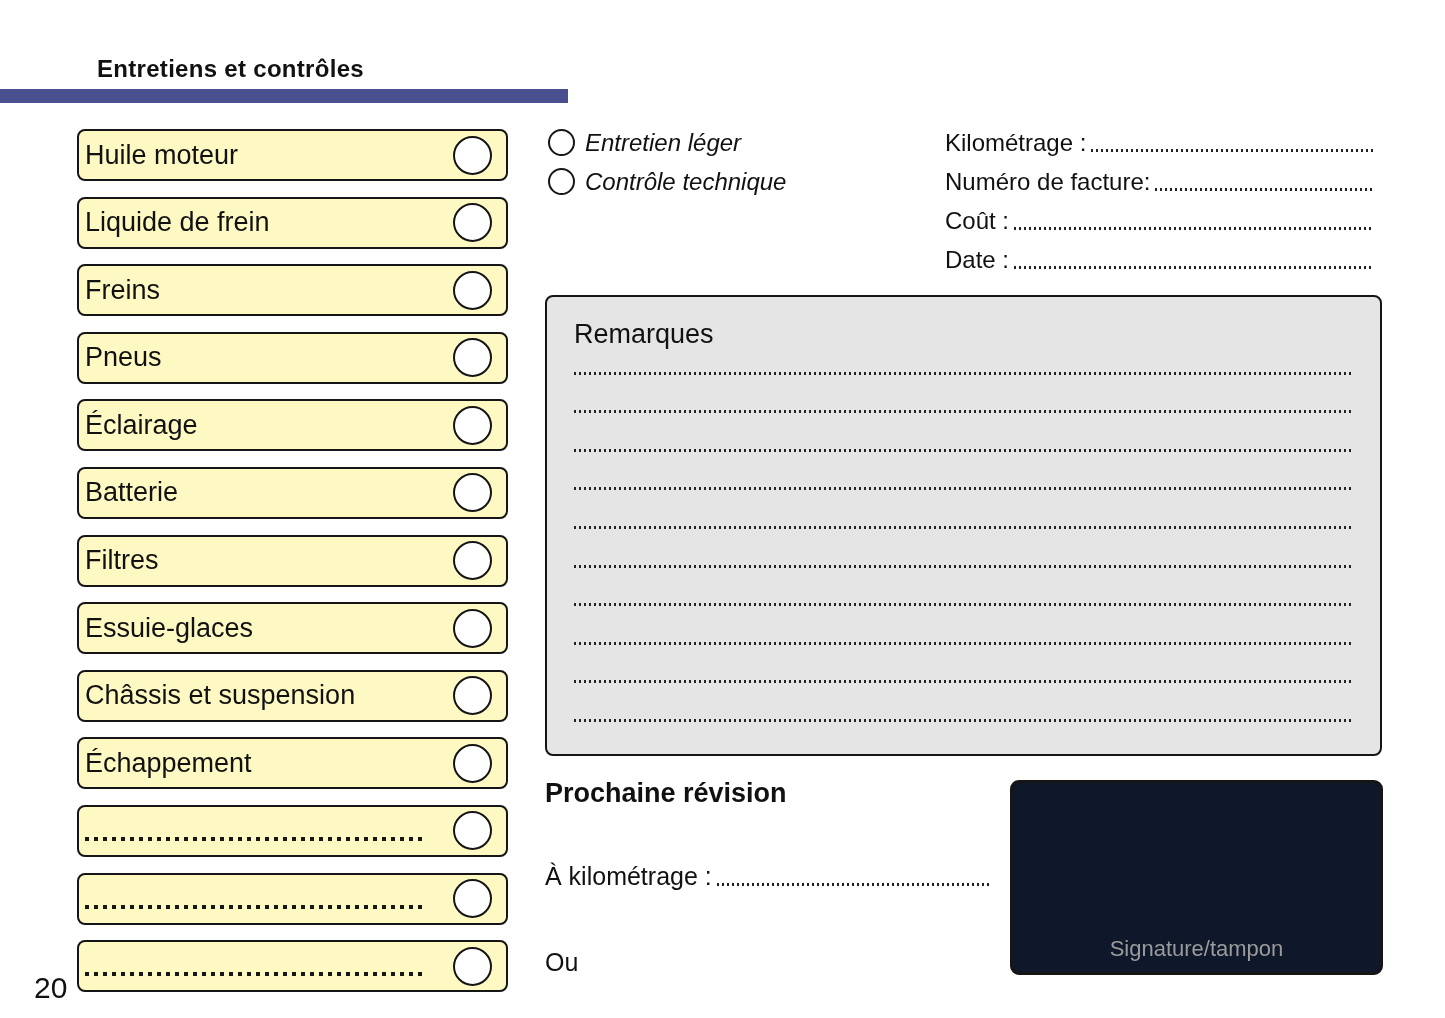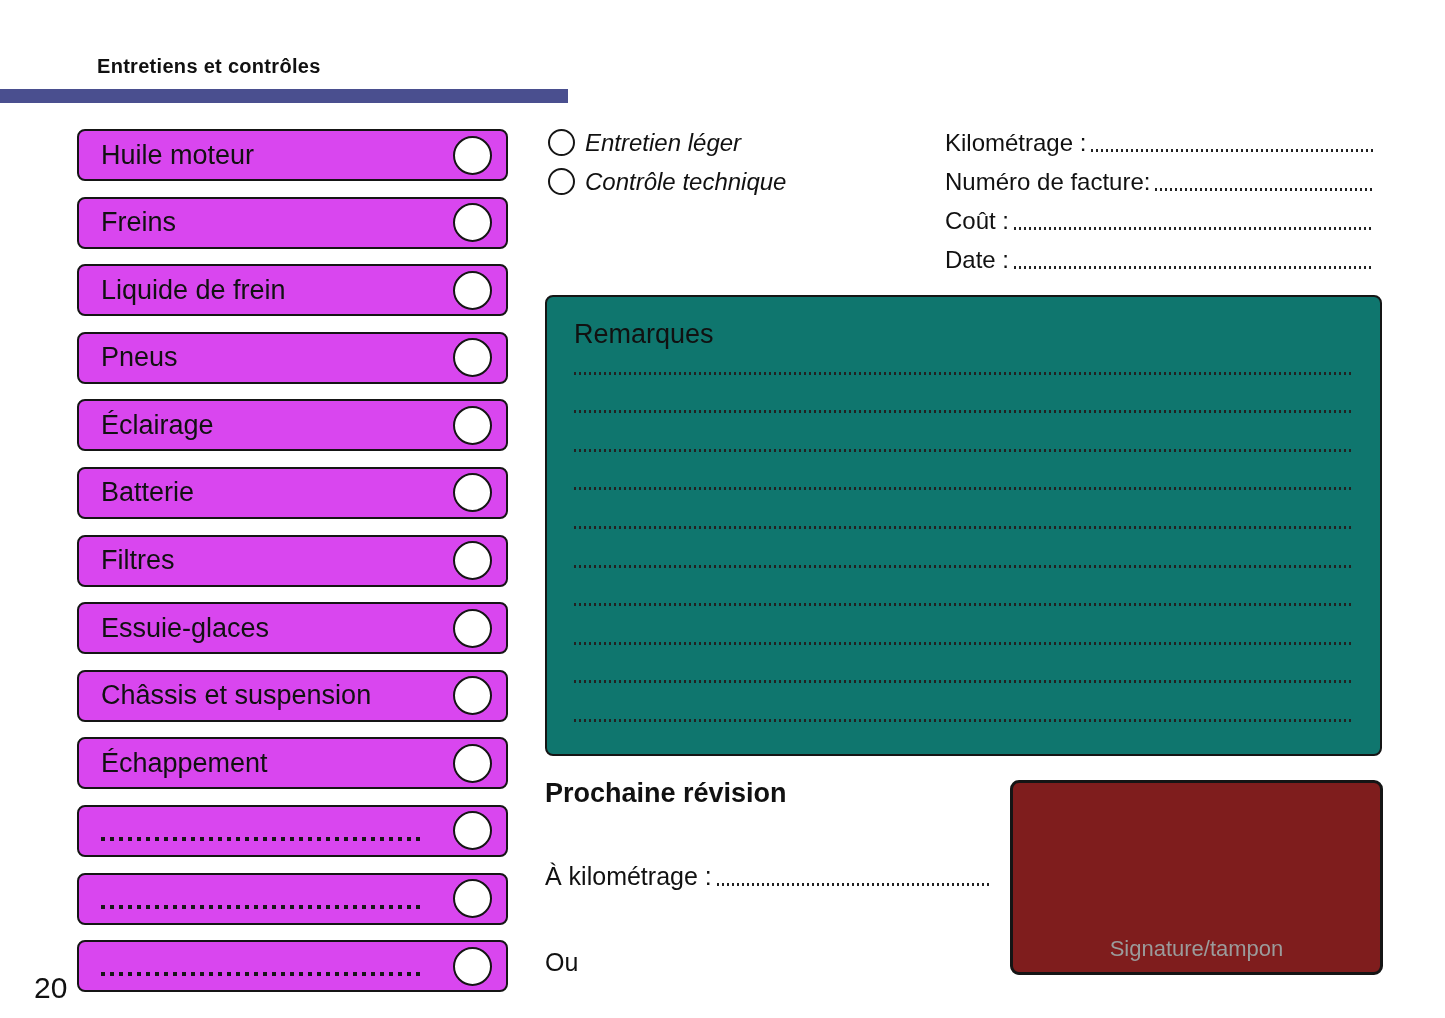--- a/index.html
+++ b/index.html
@@ -14,21 +14,21 @@
     height: 1018px;
     background: #ffffff;
     overflow: hidden;
   }
 
   
   .page-title {
     position: absolute;
     left: 97px;
     top: 55px;
-    font-size: 20px;
+    font-size: 24px;
     font-weight: bold;
     letter-spacing: 0.3px;
   }
   .accent-bar {
     position: absolute;
     left: 0;
     top: 89px;
     width: 568px;
     height: 14px;
     background: #4a4f8f;
@@ -41,24 +41,24 @@
     top: 129px;
     width: 431px;
     display: flex;
     flex-direction: column;
     gap: 15.6px;
   }
   .check-row {
     height: 48px;
     border: 2.5px solid #151515;
     border-radius: 8px;
-    background: #d946ef;
+    background: #fef9c3;
     display: flex;
     align-items: center;
-    padding: 0 14px 0 22px;
+    padding: 0 14px 0 6px;
     justify-content: flex-end;
   }
   .cl-label {
     flex: 1;
     font-size: 27px;
     line-height: 1;
     white-space: nowrap;
   }
   .dots-label {
     flex: 1;
@@ -125,21 +125,21 @@
 
   
   .remarks-box {
     position: absolute;
     left: 545px;
     top: 295px;
     width: 833px;
     height: 457px;
     border: 2.7px solid #151515;
     border-radius: 8px;
-    background: #0f766e;
+    background: #e5e5e5;
   }
   .remarks-title {
     position: absolute;
     left: 27px;
     top: 22px;
     font-size: 27px;
   }
   .remarks-lines {
     position: absolute;
     left: 27px;
@@ -174,21 +174,21 @@
 
   
   .sig-box {
     position: absolute;
     left: 1010px;
     top: 780px;
     width: 367px;
     height: 189px;
     border: 3px solid #151515;
     border-radius: 9px;
-    background: #7f1d1d;
+    background: #0f172a;
   }
   .sig-label {
     position: absolute;
     left: 0;
     right: 0;
     bottom: 10px;
     text-align: center;
     color: #9b9b9b;
     font-size: 22px;
   }
@@ -208,25 +208,25 @@
 
   <div class="page-title">Entretiens et contrôles</div>
   <div class="accent-bar" style="background: rgb(74, 79, 143);"></div>
 
   <div class="checklist">
     <div class="check-row">
       <span class="cl-label">Huile moteur</span>
       <span class="circle-lg"></span>
     </div>
     <div class="check-row">
+      <span class="cl-label">Liquide de frein</span>
+      <span class="circle-lg"></span>
+    </div>
+    <div class="check-row">
       <span class="cl-label">Freins</span>
-      <span class="circle-lg"></span>
-    </div>
-    <div class="check-row">
-      <span class="cl-label">Liquide de frein</span>
       <span class="circle-lg"></span>
     </div>
     <div class="check-row">
       <span class="cl-label">Pneus</span>
       <span class="circle-lg"></span>
     </div>
     <div class="check-row">
       <span class="cl-label">Éclairage</span>
       <span class="circle-lg"></span>
     </div>

